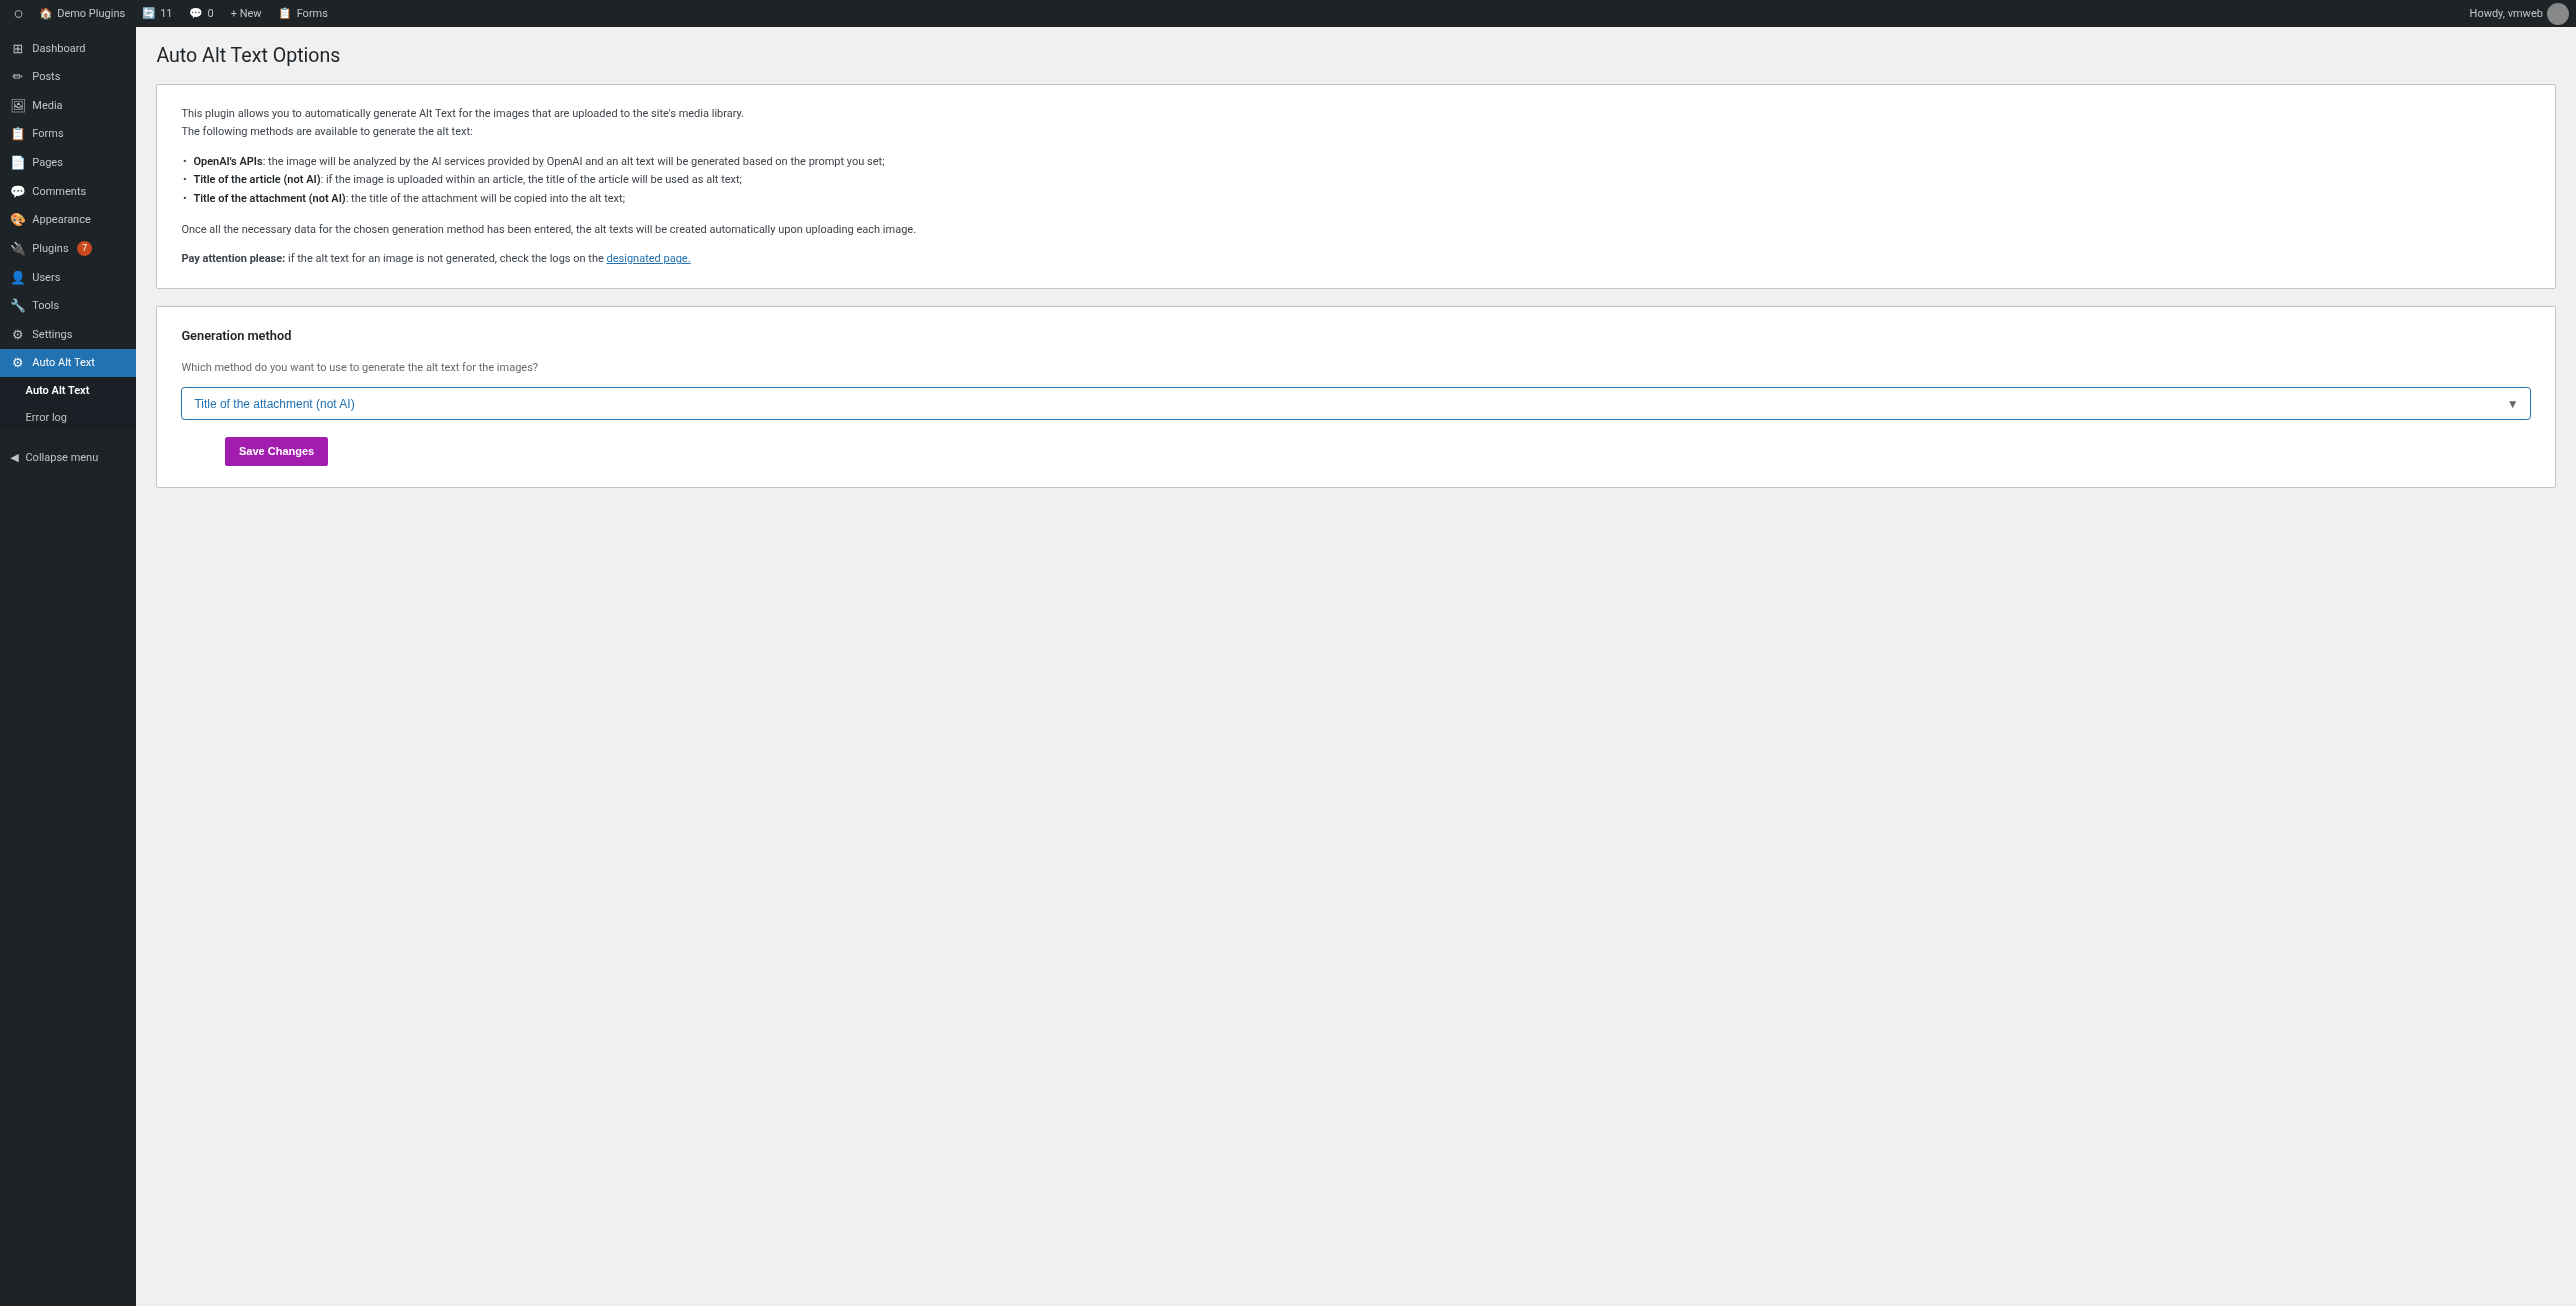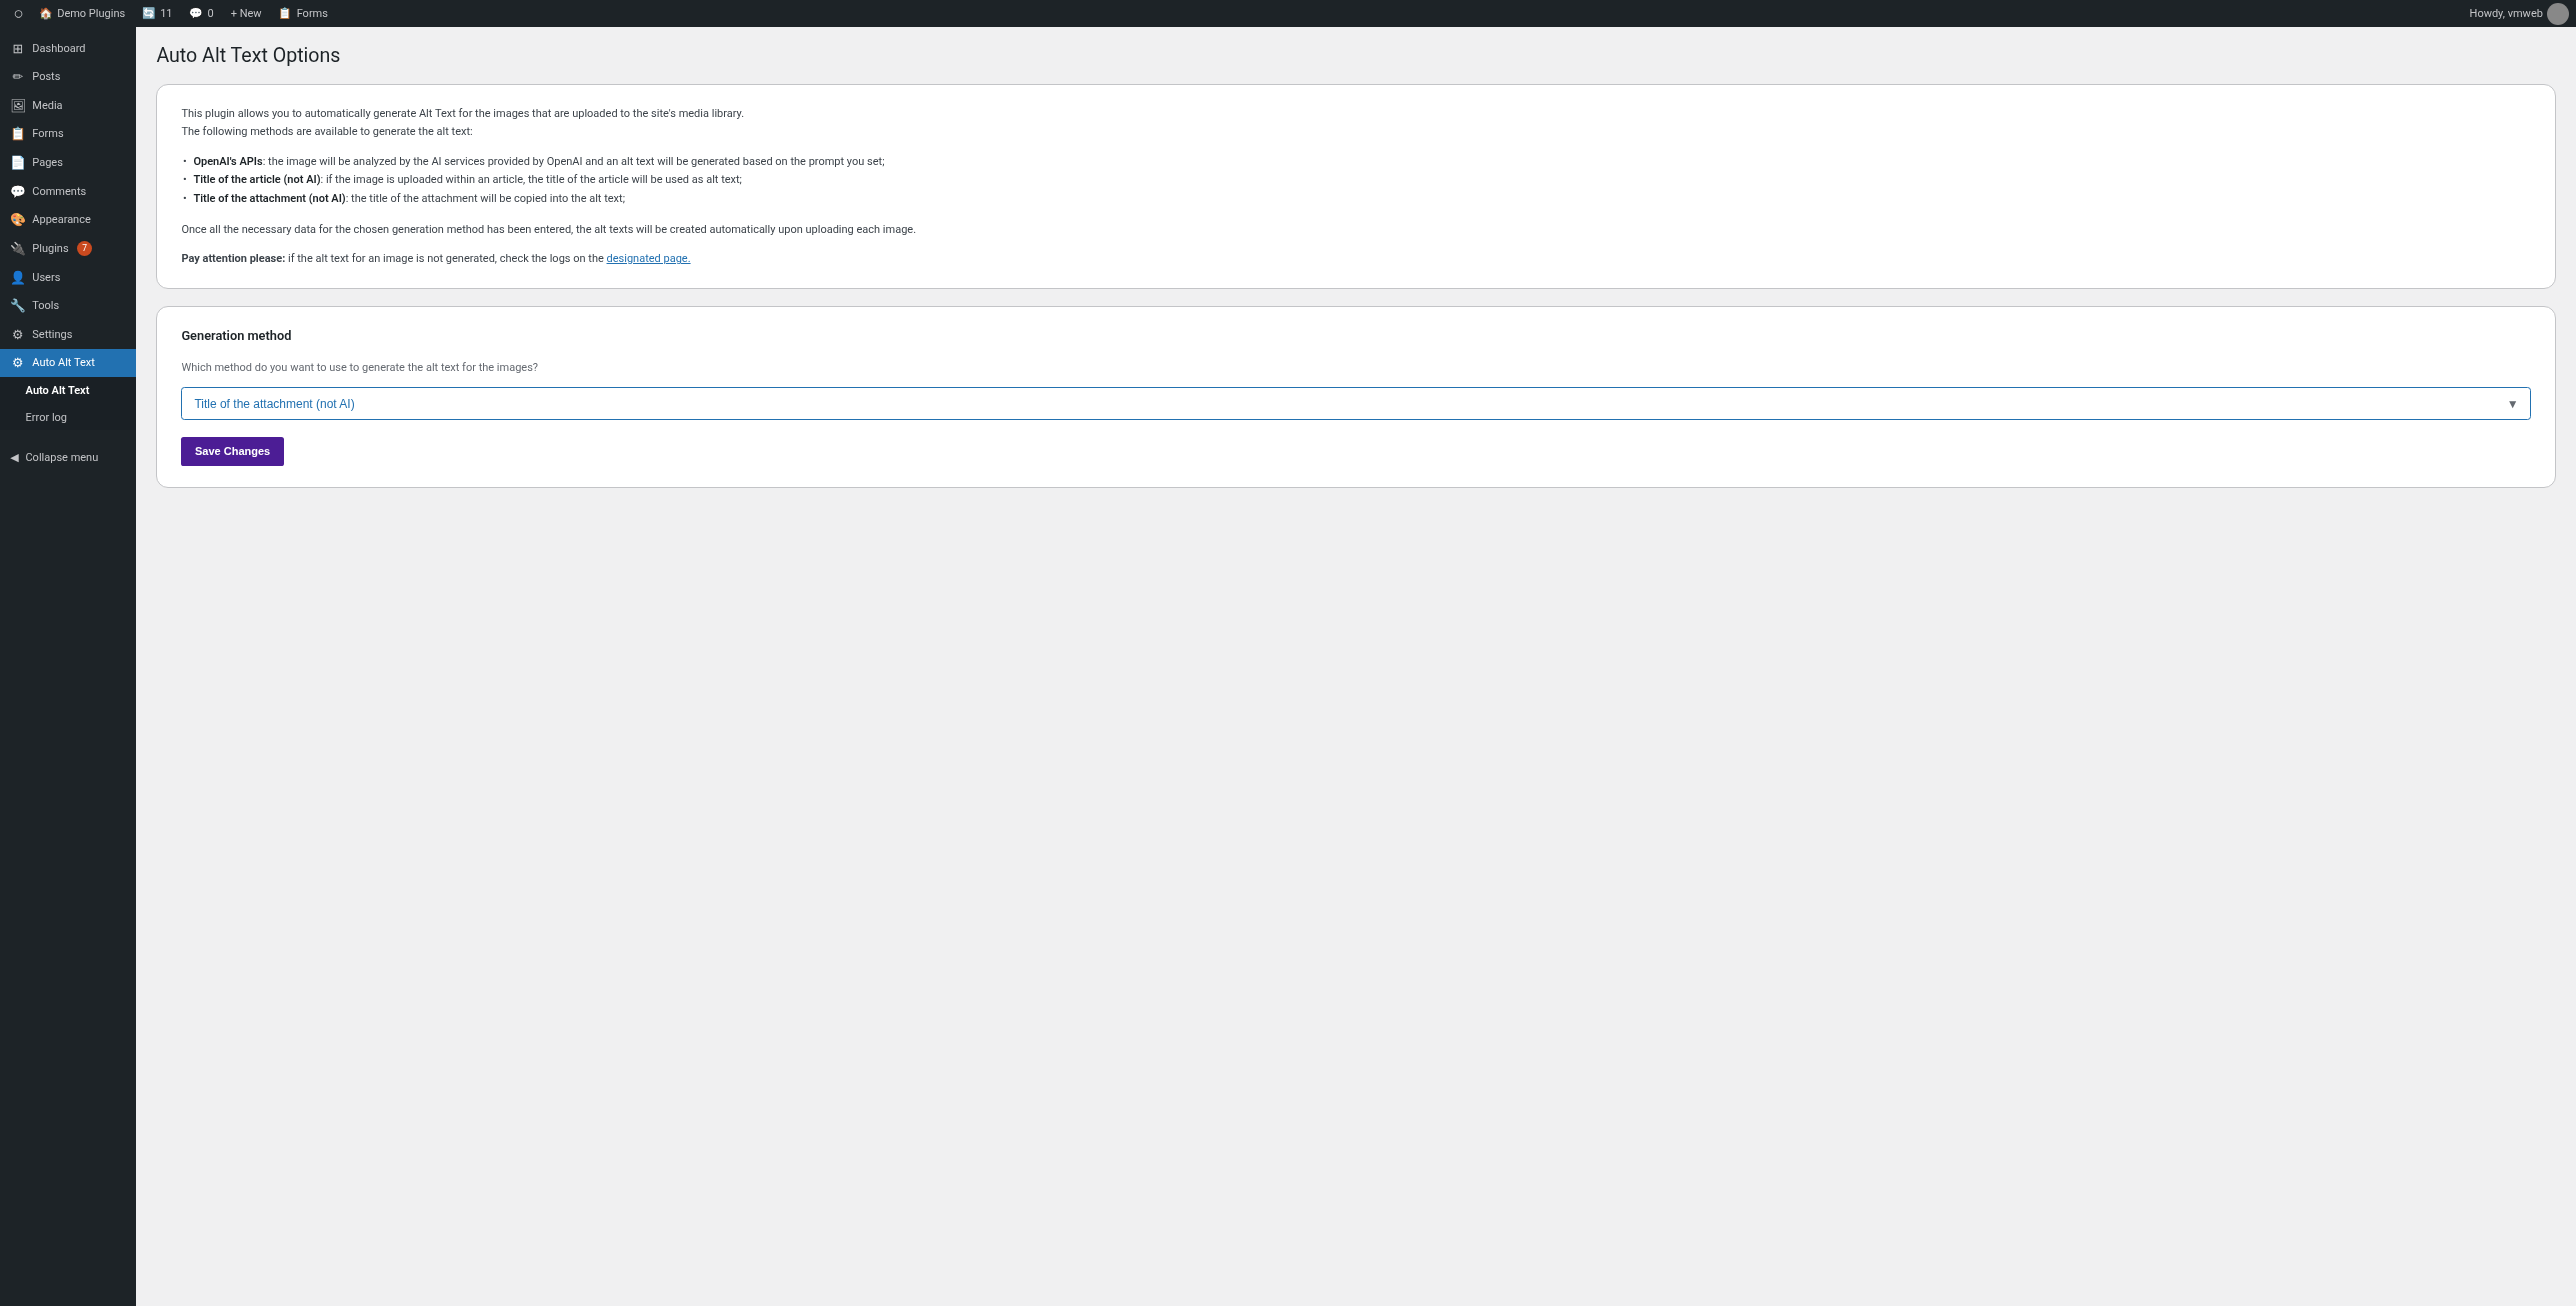--- a/index.html
+++ b/index.html
@@ -93,21 +93,21 @@
     }
     .page-title {
       font-size: 19.6px;
       font-weight: 400;
       color: #1d2327;
       margin-bottom: 17px;
     }
     .card {
       background: #fff;
       border: 0.9px solid #c3c4c7;
-      border-radius: 12px;
+      border-radius: 2px;
       padding: 20.4px 24px;
       margin-bottom: 17px;
     }
     .description-text {
       color: #3c434a;
       font-size: 11px;
       line-height: 1.6;
       margin-bottom: 12px;
     }
     .bullet-list {
@@ -173,29 +173,30 @@
     .select-arrow {
       position: absolute;
       right: 12px;
       top: 50%;
       transform: translateY(-50%);
       pointer-events: none;
       color: #646970;
       font-size: 12px;
     }
     .save-btn {
-      background: #4c1d95;
+      background: #a21caf;
       color: #fff;
       border: none;
       padding: 6.8px 13.6px;
       font-size: 11px;
       font-weight: 600;
       border-radius: 2.6px;
       cursor: pointer;
       line-height: 1.4;
+      margin-left: 44px;
     }
   </style>
 </head>
 <body>
 
 <div id="wpadminbar">
   <span class="adminbar-logo">○</span>
   <a class="adminbar-item">
     <span>🏠</span>
     <span>Demo Plugins</span>

